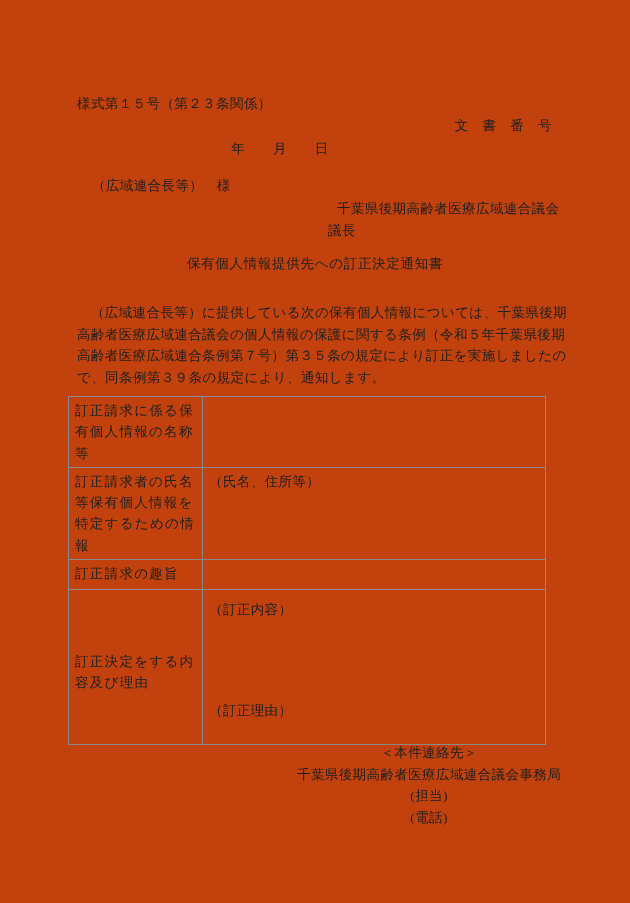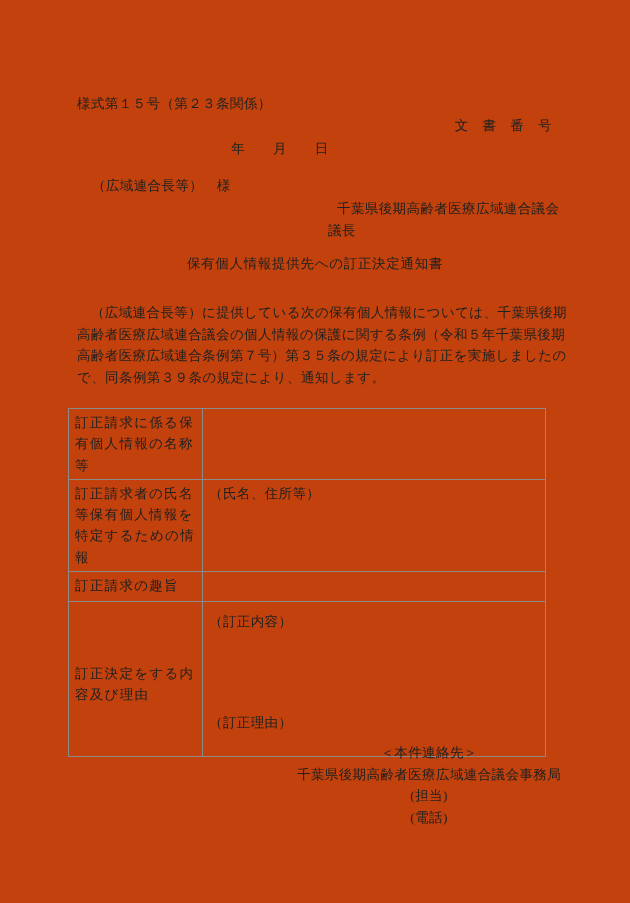--- a/index.html
+++ b/index.html
@@ -33,21 +33,20 @@
 
   table.info-table {
     position: absolute;
     left: 68px;
     top: 396px;
     width: 478px;
     border-collapse: collapse;
     table-layout: fixed;
     font-size: 13.5px;
     line-height: 21.3px;
-    margin-top: 12px;
   }
   table.info-table td {
     border: 1px solid #8a8a8a;
     vertical-align: top;
     padding: 3px 6px 3px 6px;
   }
   td.cell-label {
     width: 134px;
     letter-spacing: 1.3px;
     line-break: anywhere;

